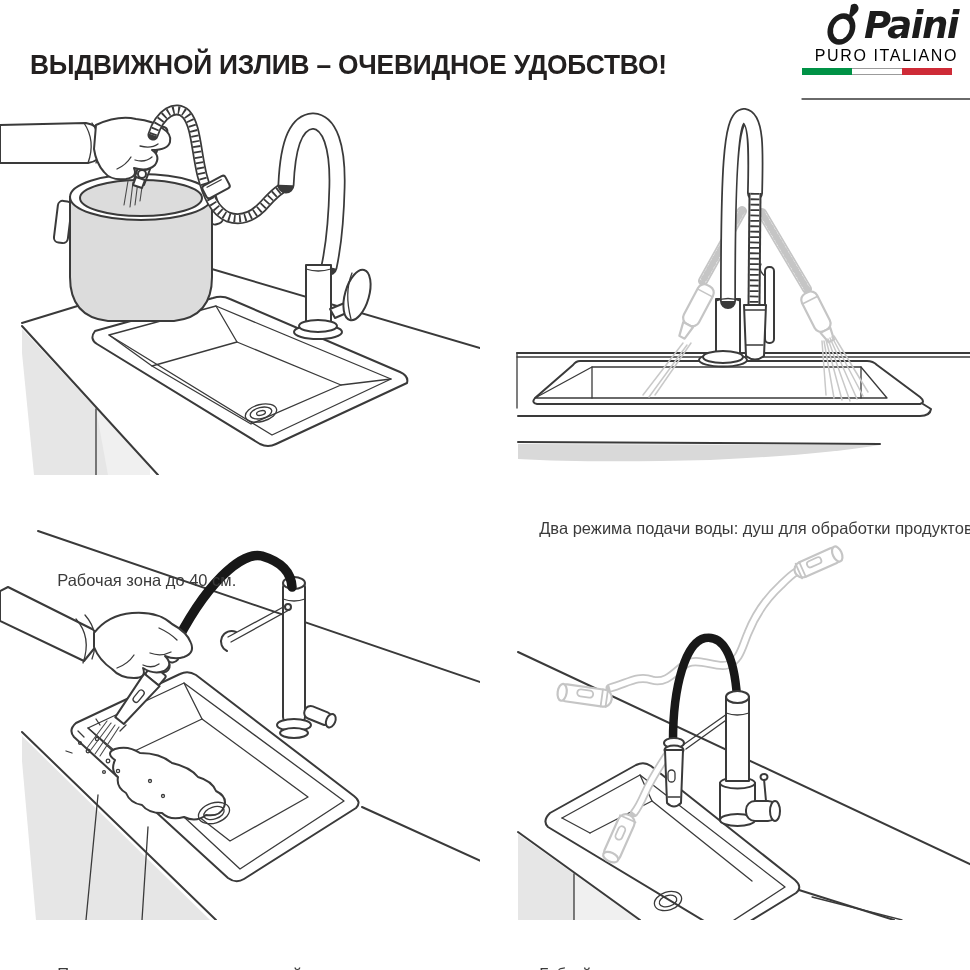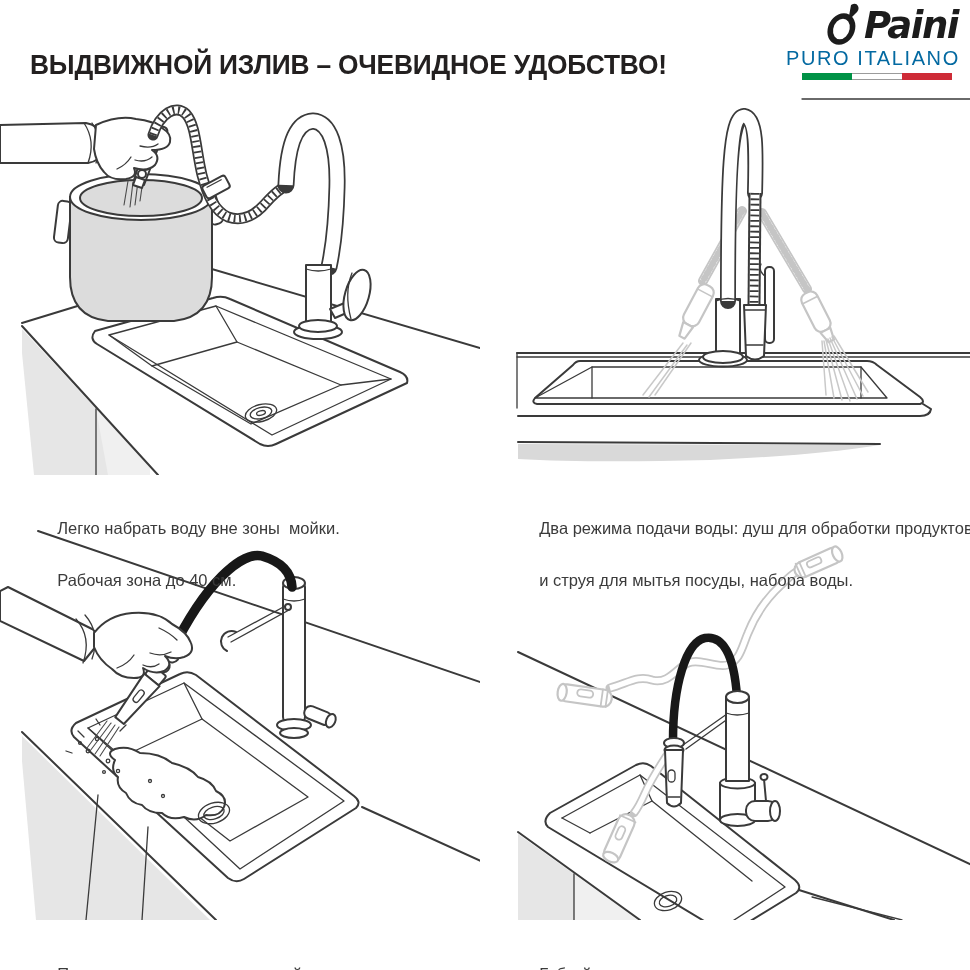--- a/index.html
+++ b/index.html
@@ -13,21 +13,21 @@
     left:30px;top:30px;font-size:28px;font-weight:700;color:#232020;
     letter-spacing:-0.2px;transform:scaleX(0.94);transform-origin:left top;white-space:nowrap;
   }
   .logo{left:786px;top:0;width:172px;}
   .logo-row{display:flex;align-items:flex-end;justify-content:flex-end;height:46px;}
   .brand{
     font-family:"DejaVu Sans", sans-serif;font-style:italic;font-weight:700;
     font-size:37px;line-height:40px;color:#1c1c1c;letter-spacing:-1.5px;
   }
   .tagline{
-    margin-top:1px;text-align:right;font-size:20px;font-weight:400;color:#0369a1;
+    margin-top:1px;text-align:right;font-size:16px;font-weight:400;color:#000000;
     letter-spacing:1.6px;white-space:nowrap;
   }
   .flag{margin-top:3px;margin-left:16px;display:flex;height:7px;width:150px;}
   .flag span{flex:1;height:100%;}
   .flag .fg{background:#009246;}
   .flag .fw{background:#ffffff;border-top:1px solid #9b9b9b;border-bottom:1px solid #9b9b9b;box-sizing:border-box;}
   .flag .fr{background:#ce2b37;}
   
   .caption{
     font-size:16.5px;line-height:26px;color:#3b3b3b;white-space:pre;
@@ -396,27 +396,26 @@
 
   <g>
     <line class="ln" x1="274" y1="254" x2="276" y2="276" stroke-width="3"></line>
     <ellipse class="wf" cx="274" cy="252" rx="3.5" ry="3"></ellipse>
     <rect class="wf" x="256" y="276" width="31" height="20" rx="9"></rect>
     <ellipse class="wf" cx="285" cy="286" rx="5" ry="10"></ellipse>
   </g>
 </svg>
 
 <p class="abs caption" style="left:48px;top:472px">
-  <span>Легко набрать воду вне зоны  мойки.</span><br>
+  <br>
   <span>Рабочая зона до 40 см.</span>
 </p>
 
 <p class="abs caption" style="left:530px;top:472px">
   <span>Два режима подачи воды: душ для обработки продуктов</span><br>
-  <span>и струя для мытья посуды, набора воды.</span>
 </p>
 
 <p class="abs caption" style="left:48px;top:918px">
   <span>Поможет промыть все углы мойки.</span>
 </p>
 
 <p class="abs caption" style="left:530px;top:918px">
   <span>Гибкий излив – управление в ваших руках.</span>
 </p>
 

